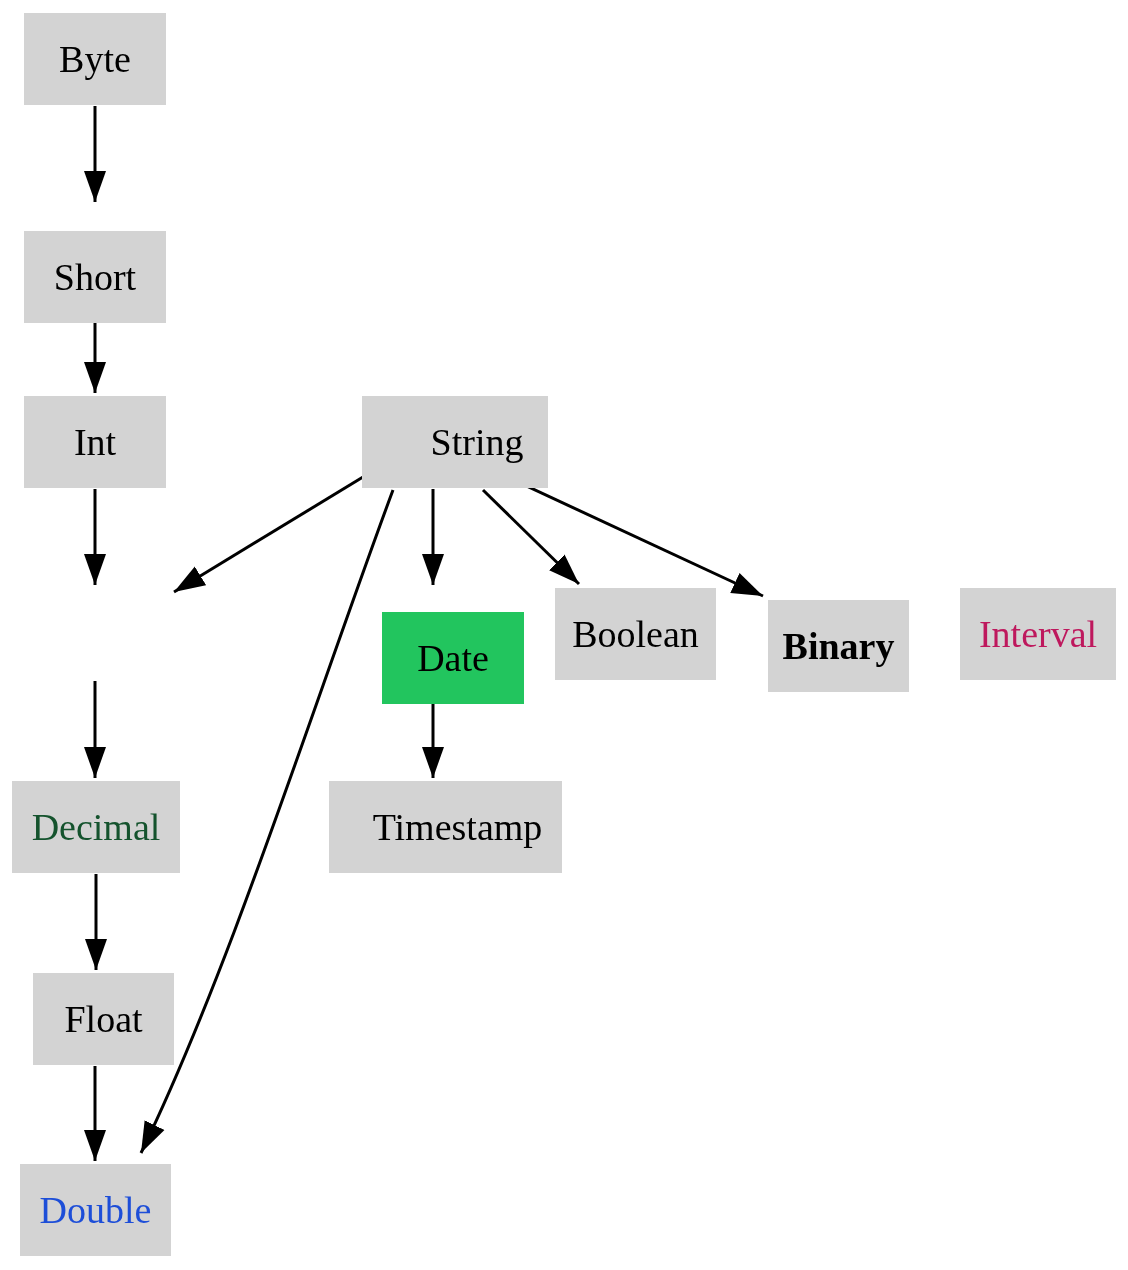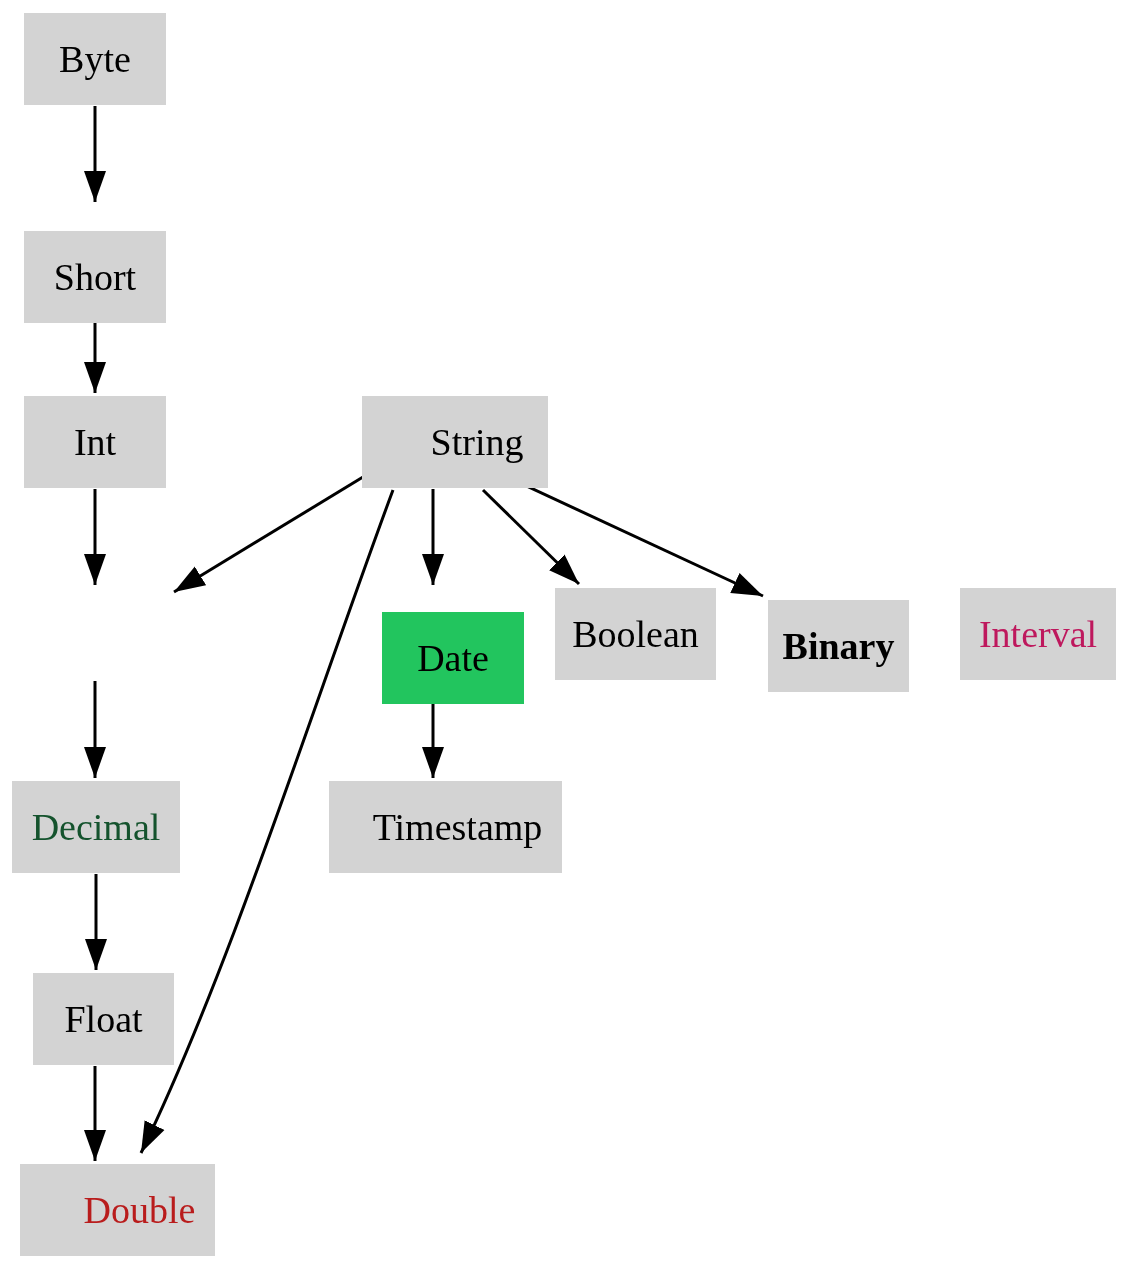--- a/index.html
+++ b/index.html
@@ -98,17 +98,17 @@
       </div>
       <div class="node" style="left: 12px; top: 781px; width: 168px; height: 92px; background: rgb(211, 211, 211); color: #14532d;">
         <span>Decimal</span>
       </div>
       <div class="node" style="left: 329px; top: 781px; width: 209px; height: 92px; background: rgb(211, 211, 211); color: rgb(0, 0, 0); padding-left: 24px;">
         <span>Timestamp</span>
       </div>
       <div class="node" style="left: 25px; top: 973px; width: 141px; height: 92px; background: rgb(211, 211, 211); color: rgb(0, 0, 0); margin-left: 8px;">
         <span>Float</span>
       </div>
-      <div class="node" style="left: 20px; top: 1164px; width: 151px; height: 92px; background: rgb(211, 211, 211); color: #b91c1c; padding-left: 44px;">
+      <div class="node" style="left: 20px; top: 1164px; width: 151px; height: 92px; background: rgb(211, 211, 211); color: #1d4ed8;">
         <span>Double</span>
       </div>
     </div>
 </div>
 
 </body></html>

